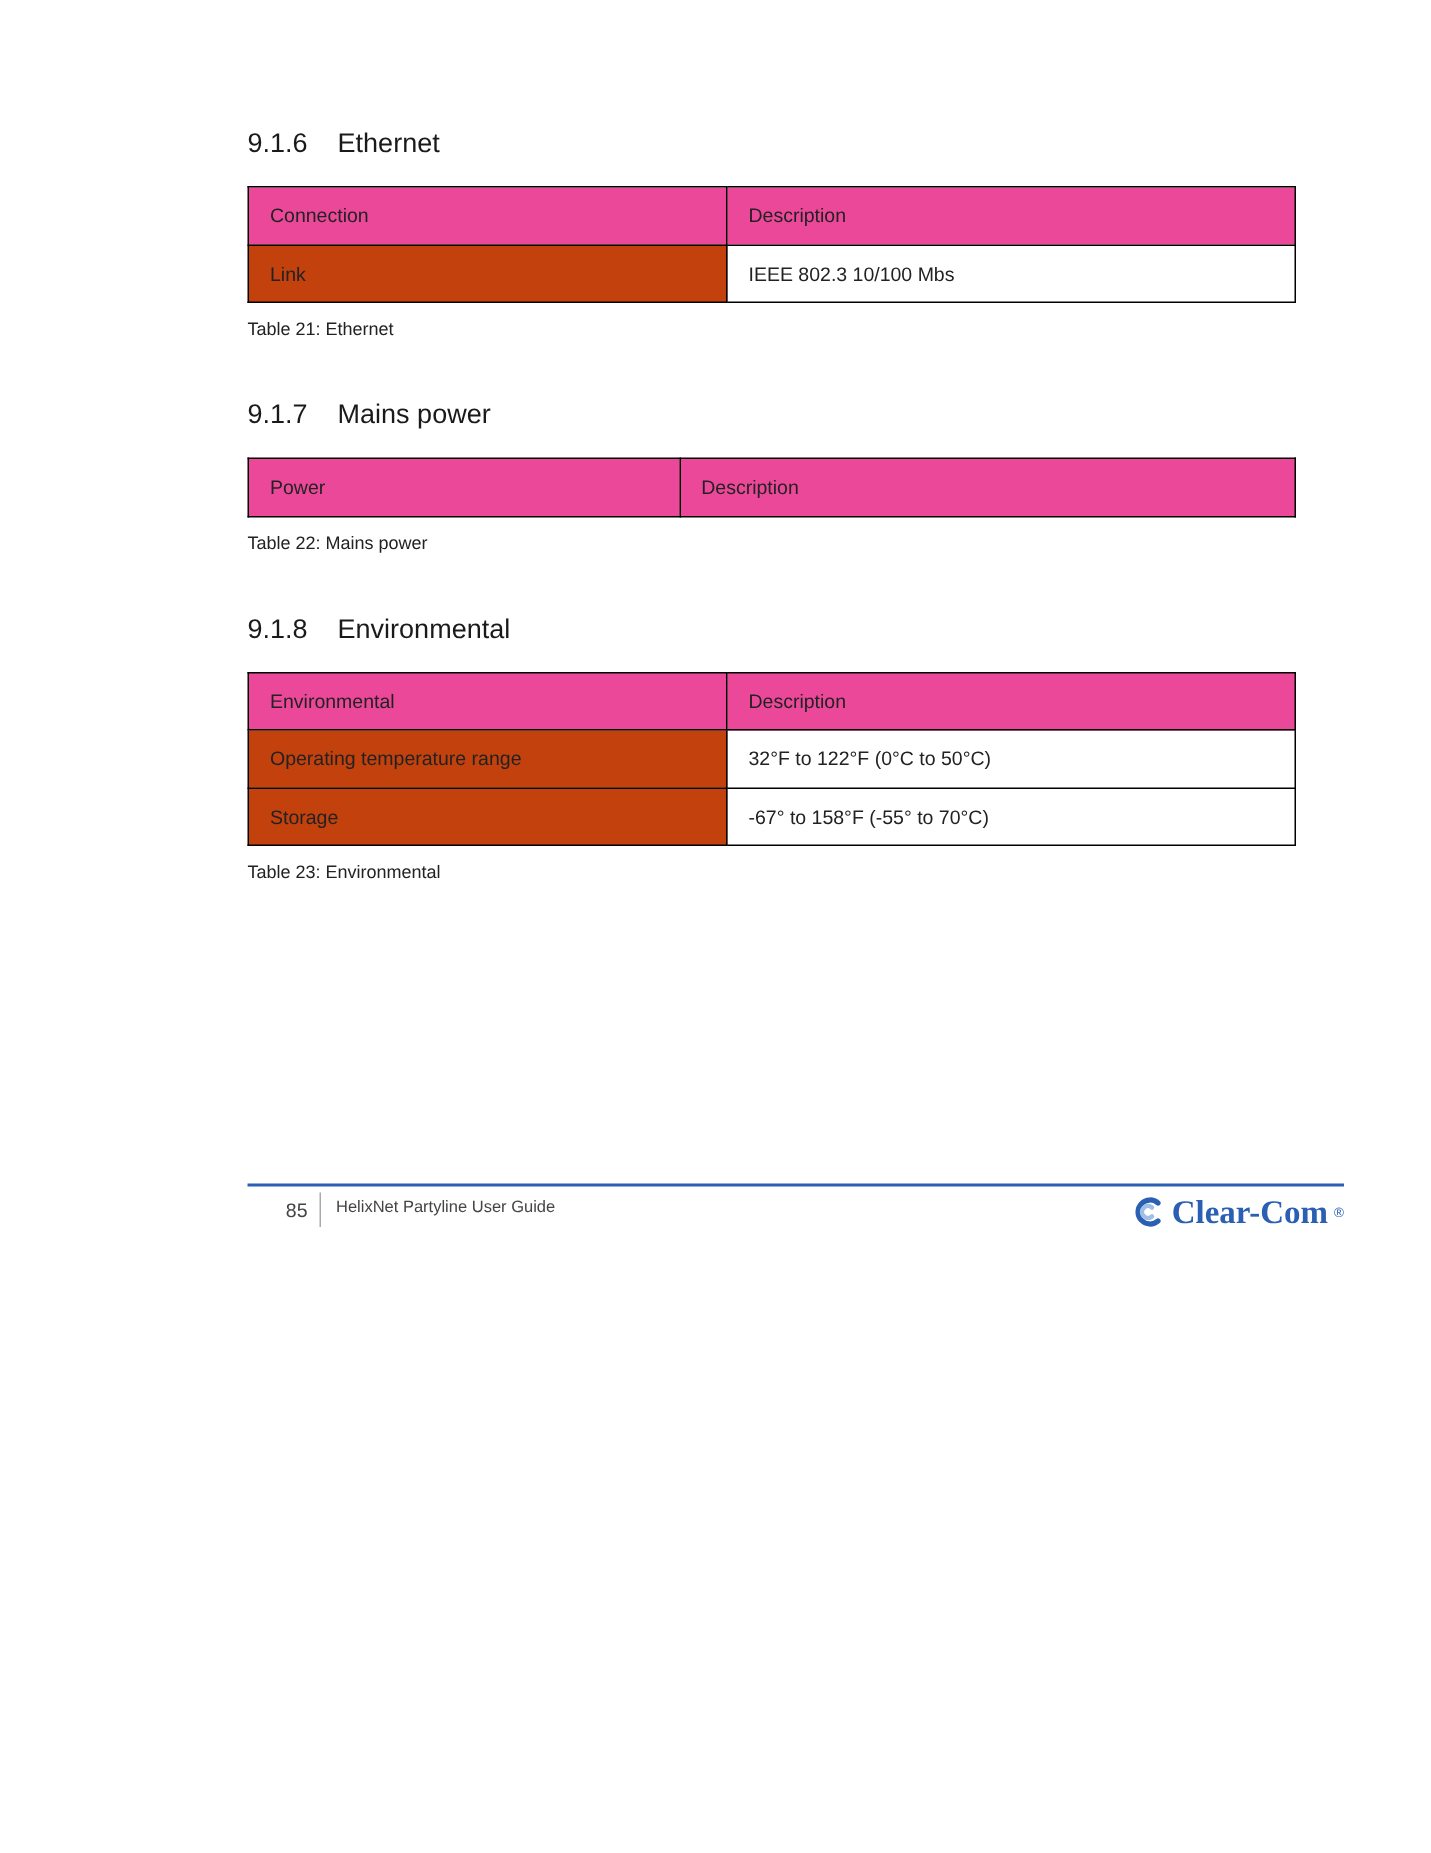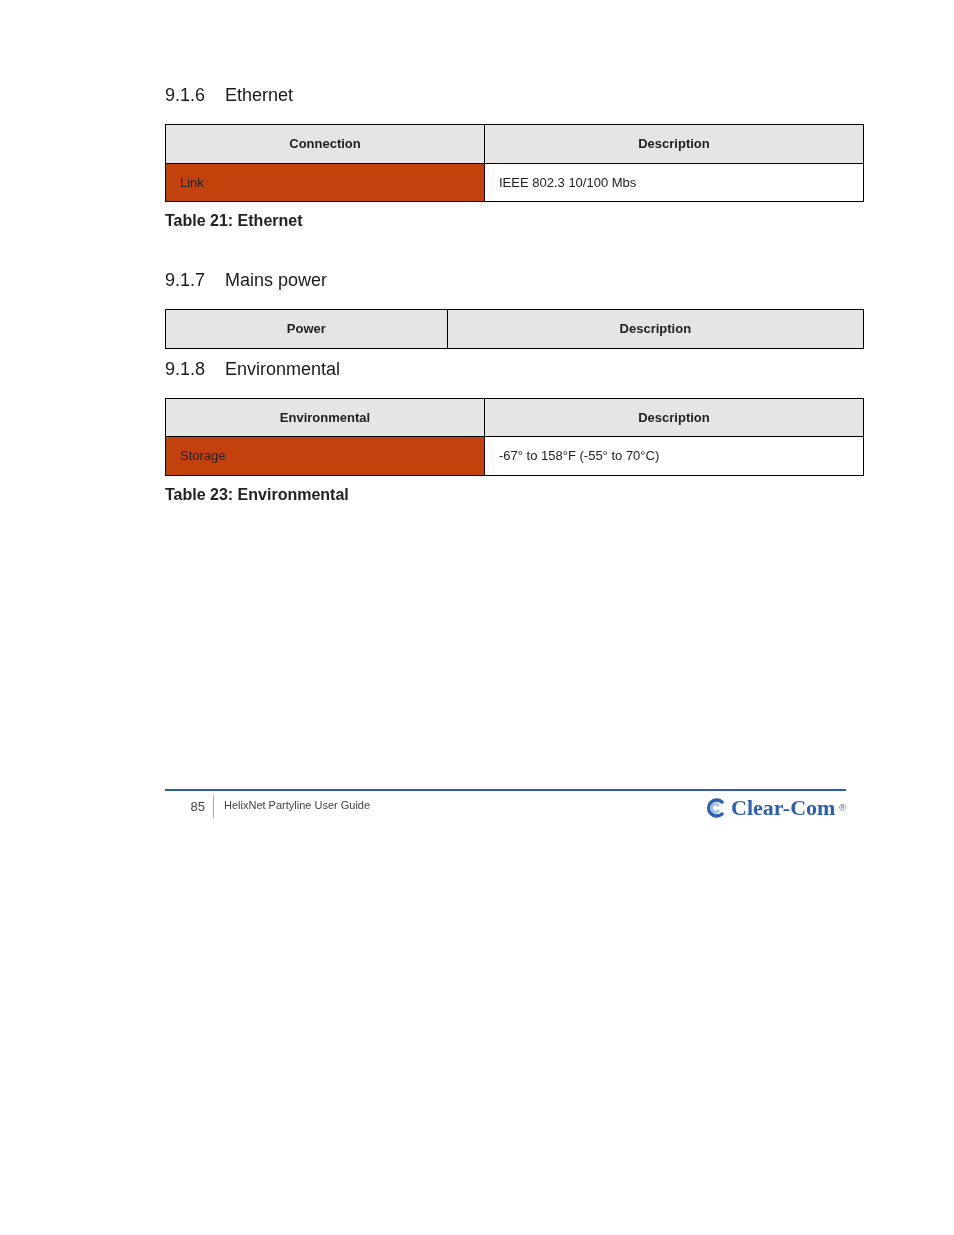--- a/index.html
+++ b/index.html
@@ -33,39 +33,38 @@
   table.spec th, table.spec td {
     border: 1px solid #000;
     text-align: left;
     vertical-align: middle;
     padding: 10px 14px;
     font-size: 13px;
     line-height: 1.35;
     font-weight: 400;
   }
   table.spec th {
-    background: #e5e5e5;
-    font-weight: 700;
-    text-align: center;
+    background: #ec4899;
+    font-weight: 400;
   }
   table.spec td.label {
     background: #c2410c;
     width: 290px;
   }
   .table-caption {
-    font-size: 16px;
-    font-weight: 700;
+    font-size: 12px;
+    font-weight: 400;
     margin: 6px 0 40px 0;
   }
   .footer {
     position: absolute;
     left: 0;
     right: 0;
     bottom: 68px;
-    padding: 0 108px 0 165px;
+    padding: 0 58px 0 165px;
     margin-top: 48px;
   }
   .footer-rule {
     height: 2px;
     background: #2a5fb4;
     margin-bottom: 4px;
   }
   .footer-bar {
     display: flex;
     align-items: flex-start;
@@ -131,30 +130,35 @@
     <span>Mains power</span>
   </h2>
   <table class="spec">
     <tbody>
         <tr>
       <th>Power</th>
       <th>Description</th>
     </tr>
   </tbody>
     </table>
+  <div class="table-caption">Table 22: Mains power</div>
 
   <h2 class="section-heading">
     <span class="num">9.1.8</span>&nbsp;&nbsp;&nbsp;
     <span>Environmental</span>
   </h2>
   <table class="spec">
     <tbody>
         <tr>
       <th>Environmental</th>
       <th>Description</th>
+    </tr>
+    <tr>
+      <td class="label">Operating temperature range</td>
+      <td>32°F to 122°F (0°C to 50°C)</td>
     </tr>
     <tr>
       <td class="label">Storage</td>
       <td>-67° to 158°F (-55° to 70°C)</td>
     </tr>
   </tbody>
     </table>
   <div class="table-caption">Table 23: Environmental</div>
 
   <div class="footer">

